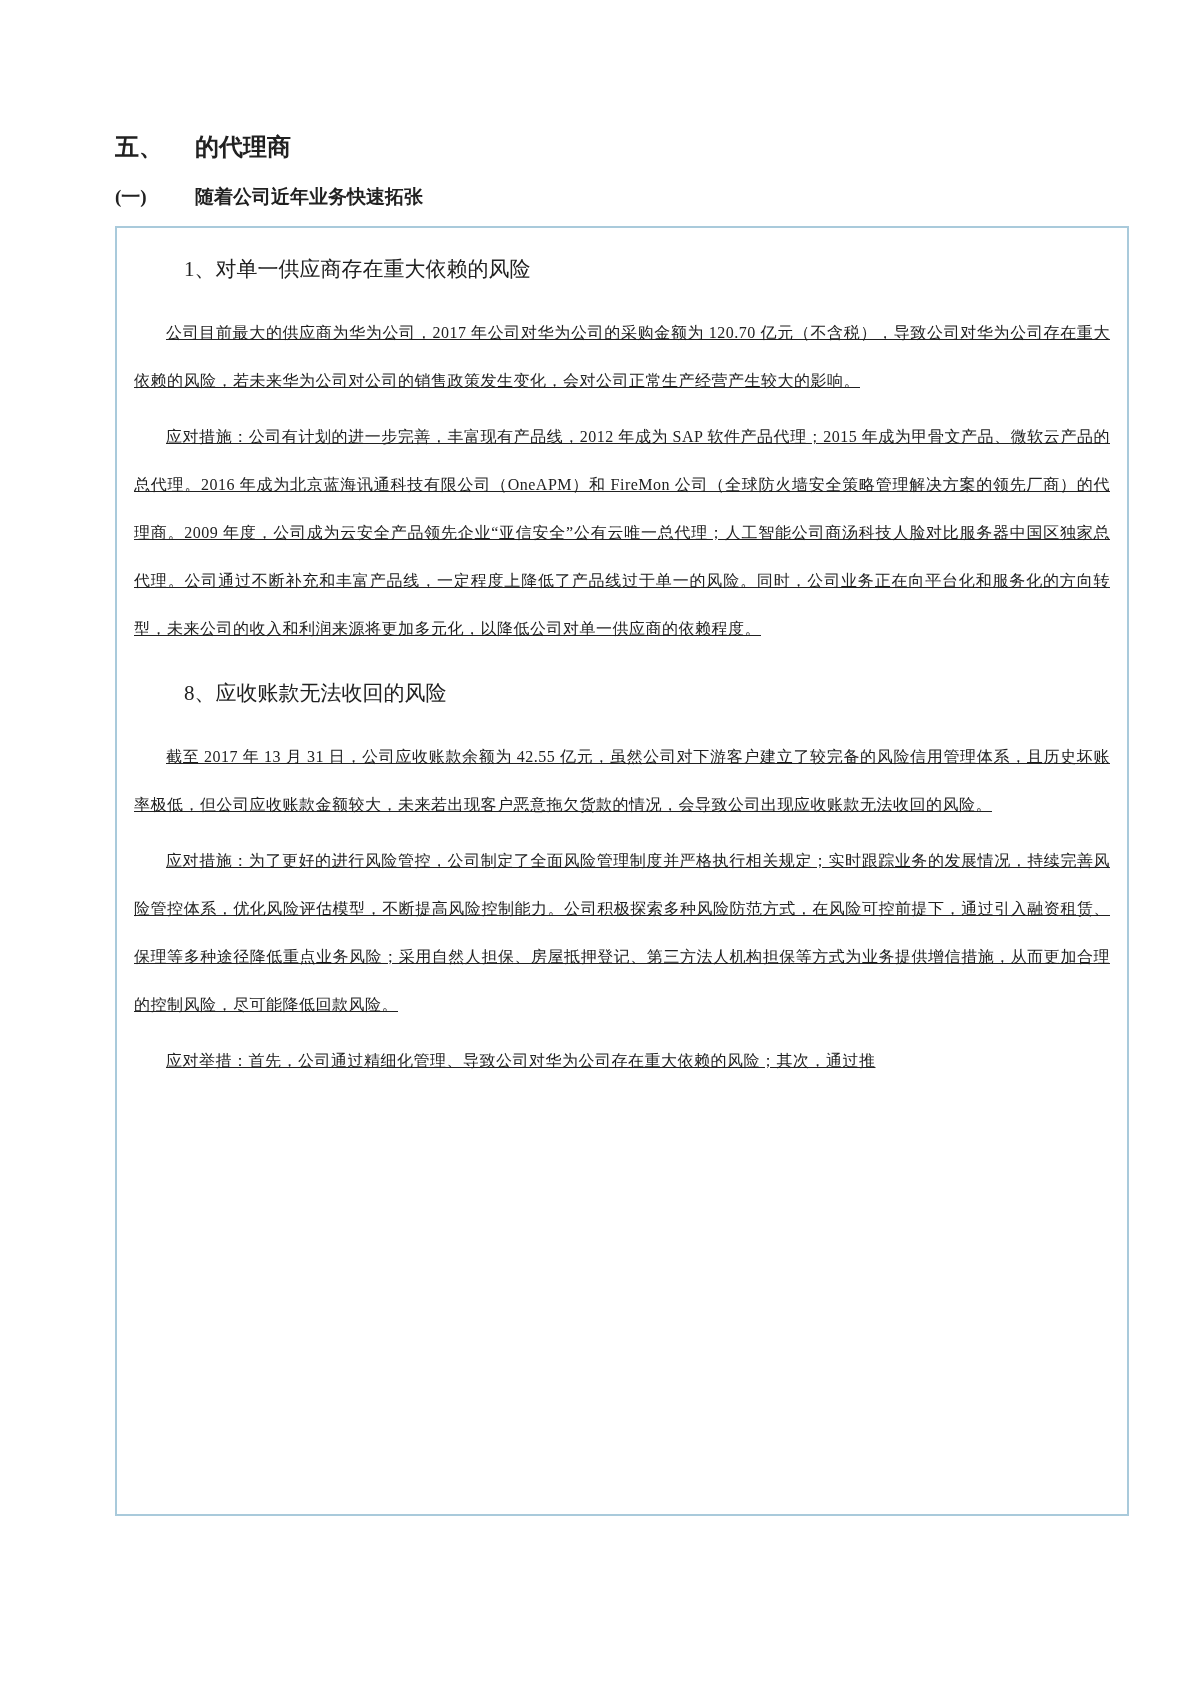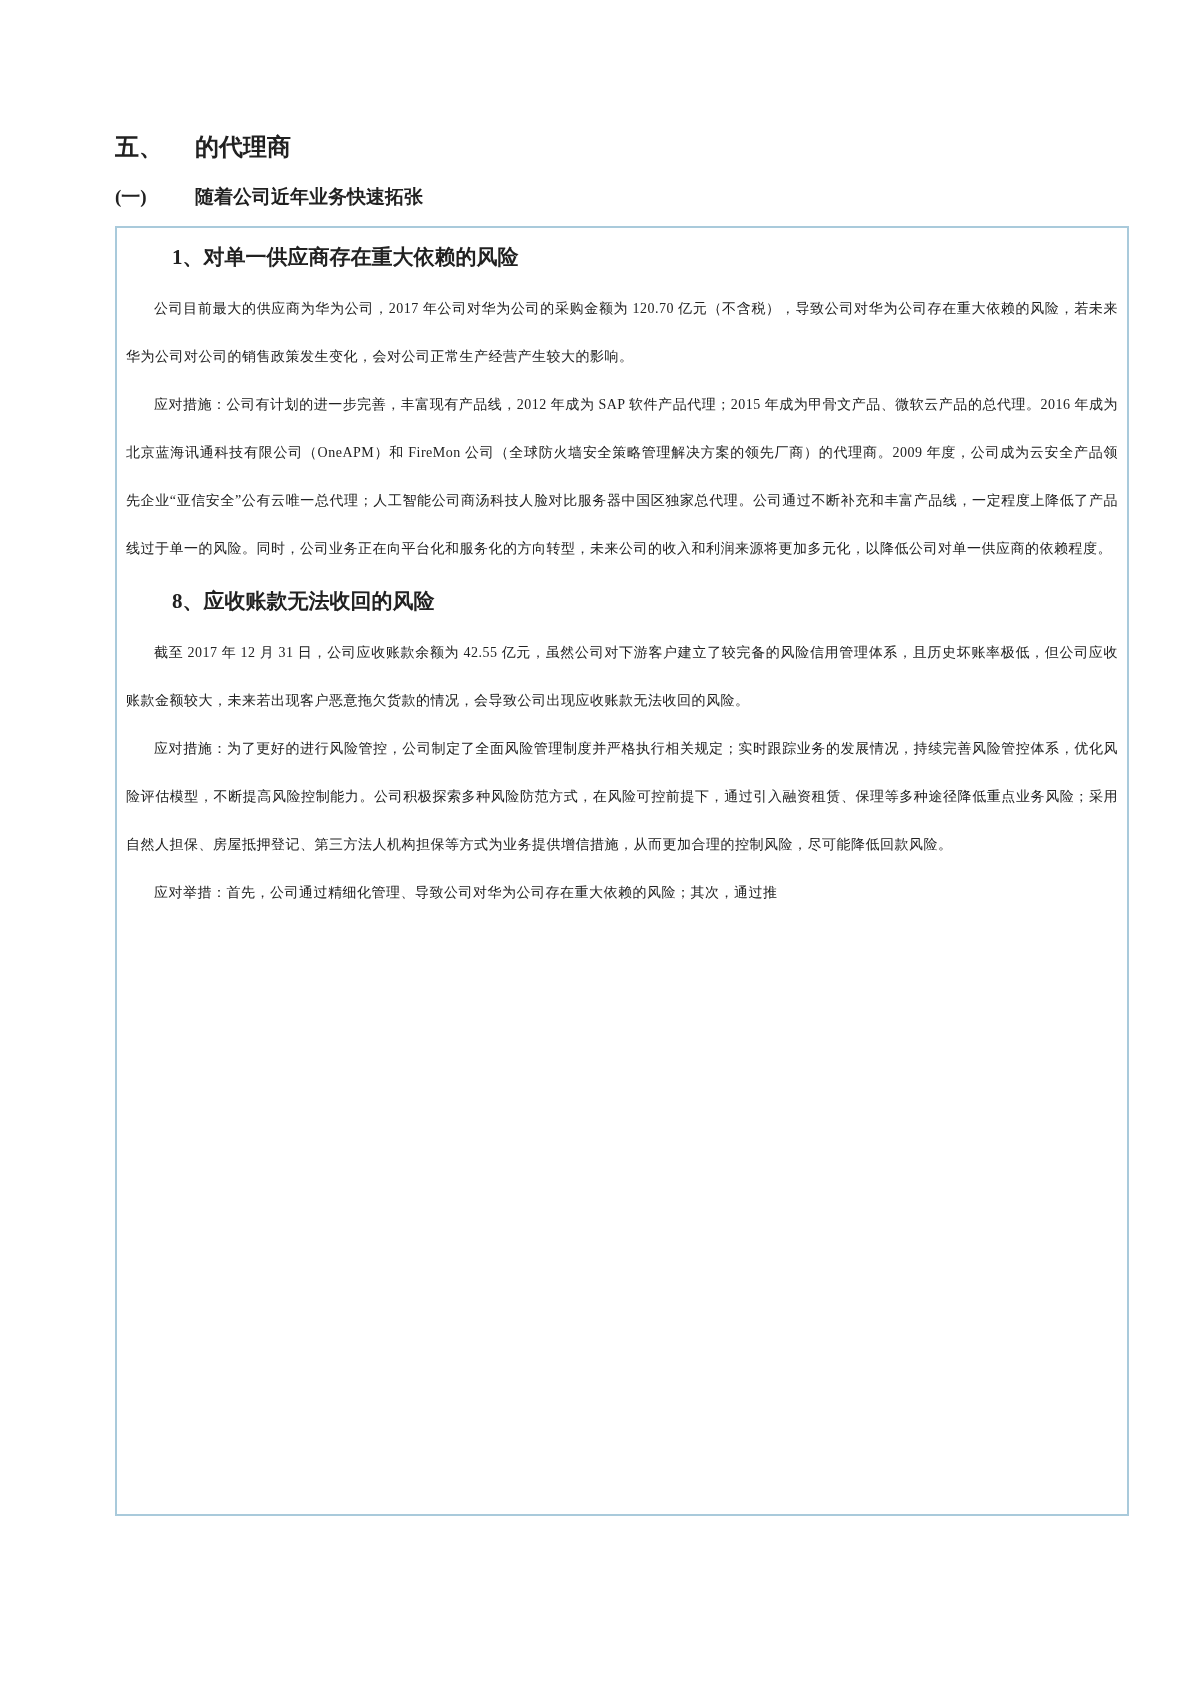--- a/index.html
+++ b/index.html
@@ -46,32 +46,33 @@
   .risk-box {
     margin-top: 16px;
     border: 2px solid #a9cadb;
     height: 1290px;
     padding: 1px 9px 0 9px;
     box-sizing: border-box;
     overflow: hidden;
   }
   .risk-box h3 {
     font-size: 21px;
-    font-weight: bold;
+    font-weight: normal;
     line-height: 48px;
-    margin: 4px;
+    margin: 16px;
     text-indent: 2em;
   }
   .risk-box p {
-    font-size: 14px;
+    font-size: 16px;
     line-height: 48px;
-    margin: 0;
+    margin: 8px;
     text-indent: 2em;
     text-align: justify;
     letter-spacing: 0.5px;
+    text-decoration: underline;
   }
 </style>
 </head>
 <body>
 
 <div class="doc-page" style="background-color: rgb(255, 255, 255); color: rgb(33, 33, 33);">
   <div class="content">
 
     <div class="h1-row">
       <span class="num">五、</span>
@@ -82,20 +83,20 @@
       <span class="num">(一)</span>
       <span>随着公司近年业务快速拓张</span>
     </div>
 
     <div class="risk-box" style="border-color: rgb(169, 202, 219);">
       <h3>1、对单一供应商存在重大依赖的风险</h3>
       <p>公司目前最大的供应商为华为公司，2017 年公司对华为公司的采购金额为 120.70 亿元（不含税），导致公司对华为公司存在重大依赖的风险，若未来华为公司对公司的销售政策发生变化，会对公司正常生产经营产生较大的影响。</p>
       <p>应对措施：公司有计划的进一步完善，丰富现有产品线，2012 年成为 SAP 软件产品代理；2015 年成为甲骨文产品、微软云产品的总代理。2016 年成为北京蓝海讯通科技有限公司（OneAPM）和 FireMon 公司（全球防火墙安全策略管理解决方案的领先厂商）的代理商。2009 年度，公司成为云安全产品领先企业“亚信安全”公有云唯一总代理；人工智能公司商汤科技人脸对比服务器中国区独家总代理。公司通过不断补充和丰富产品线，一定程度上降低了产品线过于单一的风险。同时，公司业务正在向平台化和服务化的方向转型，未来公司的收入和利润来源将更加多元化，以降低公司对单一供应商的依赖程度。</p>
 
       <h3>8、应收账款无法收回的风险</h3>
-      <p>截至 2017 年 12 月 31 日，公司应收账款余额为 42.55 亿元，虽然公司对下游客户建立了较完备的风险信用管理体系，且历史坏账率极低，但公司应收账款金额较大，未来若出现客户恶意拖欠货款的情况，会导致公司出现应收账款无法收回的风险。</p>
+      <p>截至 2017 年 13 月 31 日，公司应收账款余额为 42.55 亿元，虽然公司对下游客户建立了较完备的风险信用管理体系，且历史坏账率极低，但公司应收账款金额较大，未来若出现客户恶意拖欠货款的情况，会导致公司出现应收账款无法收回的风险。</p>
       <p>应对措施：为了更好的进行风险管控，公司制定了全面风险管理制度并严格执行相关规定；实时跟踪业务的发展情况，持续完善风险管控体系，优化风险评估模型，不断提高风险控制能力。公司积极探索多种风险防范方式，在风险可控前提下，通过引入融资租赁、保理等多种途径降低重点业务风险；采用自然人担保、房屋抵押登记、第三方法人机构担保等方式为业务提供增信措施，从而更加合理的控制风险，尽可能降低回款风险。</p>
 
       <p>应对举措：首先，公司通过精细化管理、导致公司对华为公司存在重大依赖的风险；其次，通过推</p>
     </div>
 
   </div>
 </div>
 
 </body></html>

